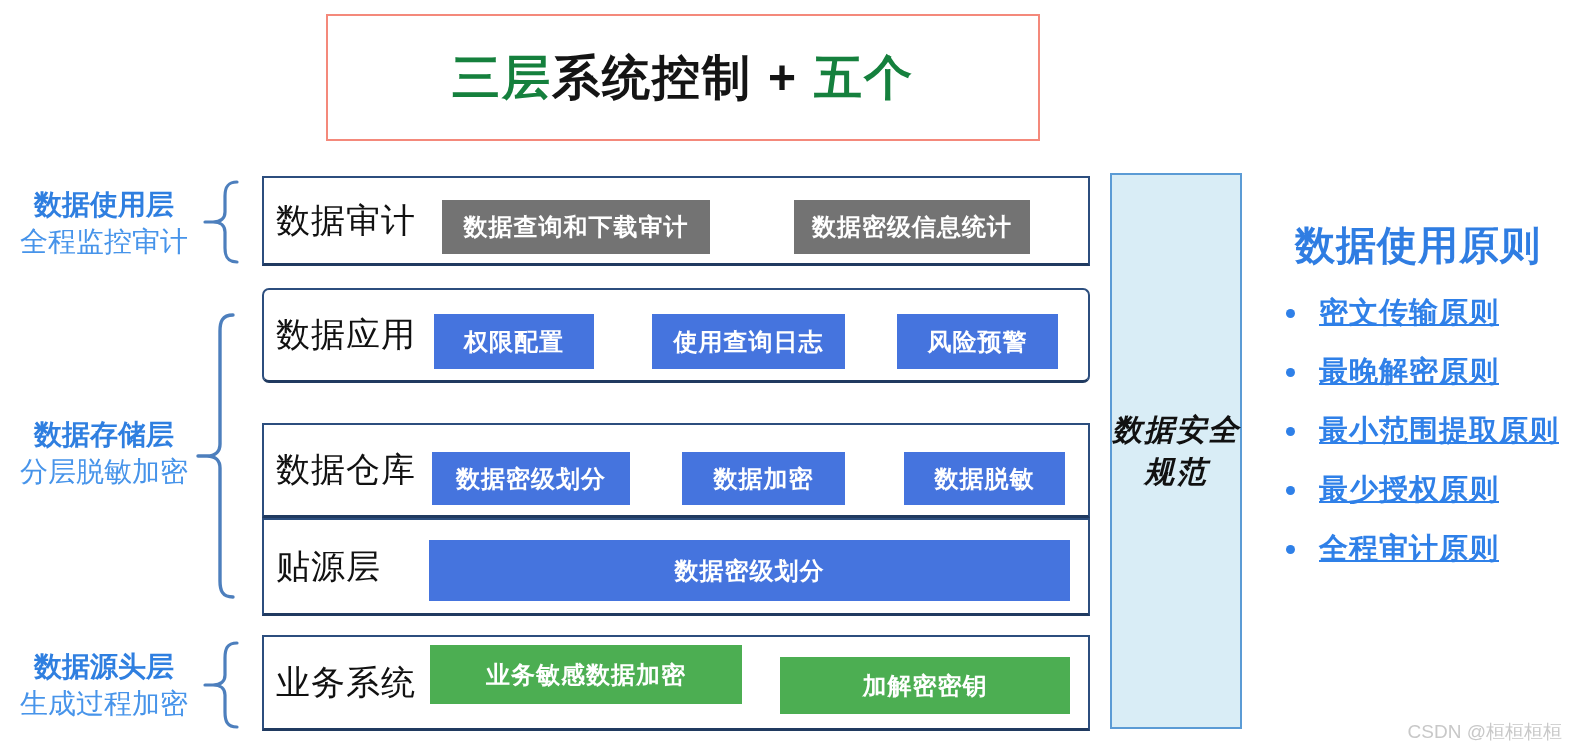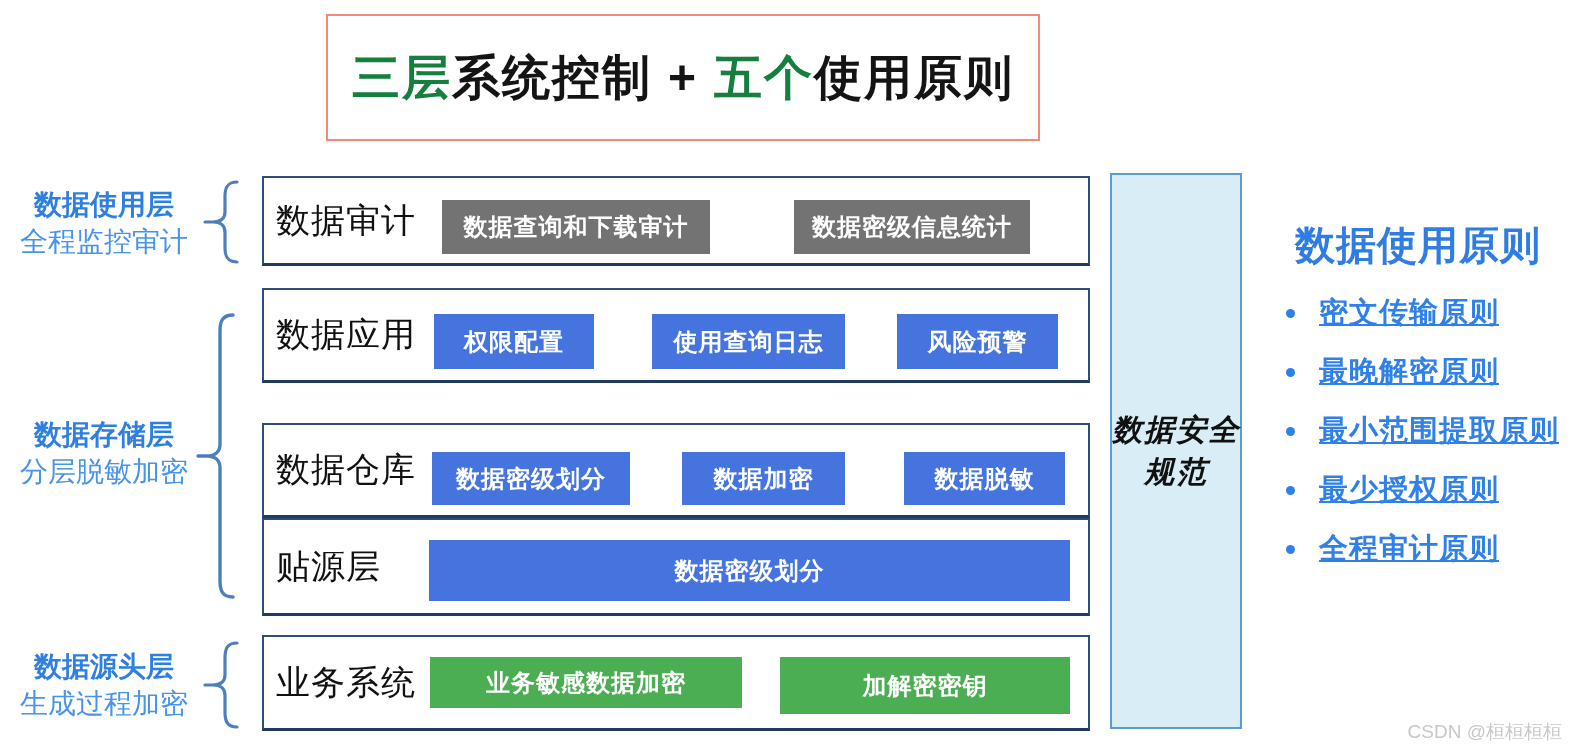--- a/index.html
+++ b/index.html
@@ -22,21 +22,21 @@
   .layer-label .l2{font-size:28px;color:#4794ea;}
   .lbl-1{top:186px;} .lbl-2{top:416px;} .lbl-3{top:648px;}
   
   .brace{position:absolute;}
   .br-1{left:203px;top:180px;} .br-2{left:196px;top:313px;} .br-3{left:203px;top:641px;}
   
   .row{
     position:absolute;left:262px;width:828px;background:#fff;box-sizing:border-box;
     border:2px solid #2c4e7e;border-bottom:3px solid #203a60;
   }
-  .row-1{top:176px;height:90px;} .row-2{top:288px;height:95px;}
+  .row-1{top:176px;height:90px;} .row-2{top:288px;height:95px;border-radius:7px;}
   .row-3{top:403px;height:95px;margin-top:20px;} .row-4{top:518px;height:98px;}
   .row-5{top:635px;height:96px;}
   .row-label{
     position:absolute;left:12px;top:50%;transform:translateY(-50%);
     font-size:34px;color:#111;white-space:nowrap;letter-spacing:1px;
   }
   .chip{
     position:absolute;display:flex;align-items:center;justify-content:center;
     color:#ffffff;font-weight:bold;font-size:24px;white-space:nowrap;letter-spacing:1px;
   }
@@ -71,21 +71,20 @@
 </head>
 <body>
 
 <div class="canvas">
 
   <div class="title-box">
     <span class="blue">三层</span>
       <span>系统控制</span>
       <span class="plus">+</span>
       <span class="blue">五个</span>
-      <span>使用原则</span>
   </div>
 
   <div class="layer-label lbl-1">
     <div class="l1">数据使用层</div>
     <div class="l2">全程监控审计</div>
   </div>
   <div class="layer-label lbl-2">
     <div class="l1">数据存储层</div>
     <div class="l2">分层脱敏加密</div>
   </div>
@@ -124,21 +123,21 @@
     <div class="chip blue" style="left:640px;top:27px;width:161px;height:53px">数据脱敏</div>
   </div>
 
   <div class="row row-4">
     <div class="row-label">贴源层</div>
     <div class="chip blue" style="left:165px;top:20px;width:641px;height:61px">数据密级划分</div>
   </div>
 
   <div class="row row-5">
     <div class="row-label">业务系统</div>
-    <div class="chip green" style="left:166px;top:20px;width:312px;height:51px">业务敏感数据加密</div>
+    <div class="chip green" style="left:166px;top:8px;width:312px;height:59px">业务敏感数据加密</div>
     <div class="chip green" style="left:516px;top:20px;width:290px;height:57px">加解密密钥</div>
   </div>
 
   <div class="side-box">
     <div>数据安全</div>
     <div>规范</div>
   </div>
 
   <div class="principles-title">数据使用原则</div>
   <div class="principles-list">

